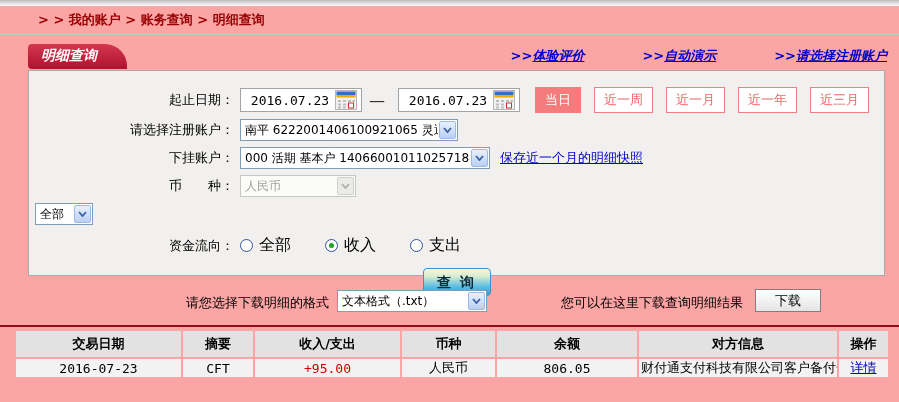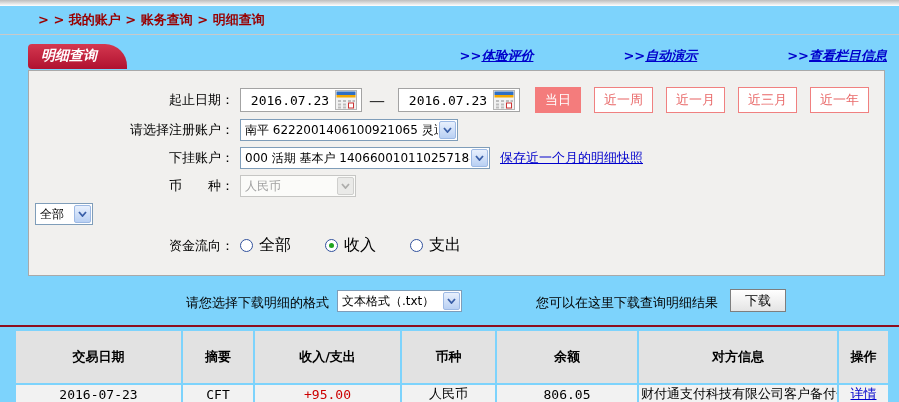--- a/index.html
+++ b/index.html
@@ -1,27 +1,27 @@
 <!DOCTYPE html>
 <html><head>
 <meta charset="utf-8">
 <style>
   * { margin:0; padding:0; box-sizing:border-box; }
   body { font-family:"DejaVu Sans","Liberation Sans",sans-serif; background:#fff; }
-  .app { width:899px; height:402px; overflow:hidden; background:#7dd3fc; position:relative; }
+  .app { width:899px; height:402px; overflow:hidden; background:#fca5a5; position:relative; }
 
   .top-shade { height:6px; background:linear-gradient(180deg,#bdbdbd,#ffffff); }
   .breadcrumb { color:#990000; font-weight:bold; font-size:13px; padding:5px 0 5px 38px; }
   .breadcrumb-rule { border-top:1px solid #c9c9c9; }
 
   .header-row { display:flex; align-items:flex-end; margin-top:9px; height:25px;font-style:italic; }
   .tab { margin-left:28px; background:linear-gradient(180deg,#d4384f,#b01130); color:#fff;
          font-weight:bold; font-size:14px; padding:3px 30px 4px 13px;
          border-radius:4px 22px 0 4px; position:relative; }
-  .header-links { margin-left:auto; display:flex; align-items:flex-start; gap:90px;
+  .header-links { margin-left:auto; display:flex; align-items:flex-start; gap:58px;
          padding:0 12px 4px 0; font-size:13px; font-weight:bold; }
   .hlink { color:#0000cc; text-decoration:none; cursor:pointer; white-space:nowrap; }
   .hlink .lk { text-decoration:underline; }
 
   .panel { margin:1px 14px 0 28px; height:206px; background:#f1f0ee;
            border:1px solid #a9a9a9; padding-top:16px; }
   .frow { display:flex; align-items:center; margin-bottom:6px; }
   .flabel { width:205px; text-align:right; font-size:13px; color:#000; flex-shrink:0; white-space:pre; }
 
   .datebox { width:122px; height:24px; background:#fff; border:1px solid #a3a3a3;
@@ -53,51 +53,51 @@
   .radio.checked::after { content:""; position:absolute; left:3px; top:3px; width:5px; height:5px;
            border-radius:50%; background:#1fa41f; }
 
   .query-btn { display:block; margin:12px auto 0; width:68px; height:28px;
            background:linear-gradient(180deg,#f6f8dd 0%,#d9ecd0 28%,#55bbe4 70%,#2f9fd2 100%);
            border:1px solid #4a8fc0; border-radius:4px; color:#0b2b3b; font-weight:bold;
            font-size:14px; text-align:center; line-height:25px; letter-spacing:2px; cursor:pointer;
            font-family:"DejaVu Sans","Liberation Sans",sans-serif; }
 
   .download-row { display:flex; align-items:flex-end; margin:13px 0 0 186px; font-size:13px; }
-  .dl-select { width:125px; margin-left:8px; }
+  .dl-select { width:150px; margin-left:8px; }
   .dl-hint { margin-left:74px; }
-  .dl-btn { width:56px; height:23px; margin-left:12px; background:linear-gradient(180deg,#ffffff,#e4e4e4);
+  .dl-btn { width:66px; height:23px; margin-left:12px; background:linear-gradient(180deg,#ffffff,#e4e4e4);
             border:1px solid #7e7e7e; font-size:13px; text-align:center; line-height:21px; cursor:pointer;
             font-family:"DejaVu Sans","Liberation Sans",sans-serif; }
 
   .red-rule { height:2px; background:#8e0e1e; margin-top:13px; }
 
   table.detail { margin:2px 13px 0 14px; border-spacing:2px; width:872px; table-layout:fixed; font-size:13px; }
-  table.detail th { background:#e2e2e2; font-weight:bold; height:19px; padding:17px 2px; font-size:13px; }
+  table.detail th { background:#e2e2e2; font-weight:bold; height:19px; padding:4px 2px; font-size:13px; }
   table.detail td { background:#f2f2f2; height:16px; text-align:center; padding:0 2px;
                     white-space:nowrap; overflow:hidden; }
   td.amount { color:#cc0000; }
   .num { font-family:"DejaVu Sans Mono",monospace; }
   .tlink { color:#0000cc; text-decoration:underline; cursor:pointer; }
 </style>
 </head>
 <body>
 
 <div class="app">
   <div class="top-shade"></div>
 
   <div class="breadcrumb">&gt; &gt; 我的账户 &gt; 账务查询 &gt; 明细查询</div>
   <div class="breadcrumb-rule"></div>
 
   <div class="header-row">
     <div class="tab">明细查询</div>
     <div class="header-links">
       <a class="hlink"><span>&gt;&gt;</span><span class="lk">体验评价</span></a>
       <a class="hlink"><span>&gt;&gt;</span><span class="lk">自动演示</span></a>
-      <a class="hlink"><span>&gt;&gt;</span><span class="lk">查看栏目信息</span></a>
+      <a class="hlink"><span>&gt;&gt;</span><span class="lk">请选择注册账户</span></a>
     </div>
   </div>
 
   <div class="panel">
 
     <div class="frow">
       <div class="flabel">起止日期：</div>
       <div class="datebox">
         <span class="dval">2016.07.23</span>
         <svg class="cal" width="22" height="20" viewBox="0 0 22 20">
@@ -133,22 +133,22 @@
               <rect x="8" y="13.5" width="3" height="2"></rect>
             <rect x="3" y="16.5" width="3" height="2"></rect>
               <rect x="8" y="16.5" width="3" height="2"></rect>
           </g>
           <rect x="13.5" y="13" width="5" height="5" fill="#fff" stroke="#cc3333"></rect>
         </svg>
       </div>
       <button class="qbtn active">当日</button>
       <button class="qbtn">近一周</button>
       <button class="qbtn">近一月</button>
+      <button class="qbtn">近一年</button>
       <button class="qbtn">近三月</button>
-      <button class="qbtn">近一年</button>
     </div>
 
     <div class="frow">
       <div class="flabel">请选择注册账户：</div>
       <div class="xselect" style="width:218px">
         <span class="val">南平 6222001406100921065 灵通卡</span>
         <span class="xarrow">
           <svg width="9" height="6" viewBox="0 0 9 6">
               <path d="M1 1 L4.5 5 L8 1" fill="none" stroke="#3a5fa8" stroke-width="1.8"></path>
             </svg>
@@ -203,20 +203,21 @@
           <span class="radio checked"></span>
           <span>收入</span>
         </span>
         <span class="ropt">
           <span class="radio"></span>
           <span>支出</span>
         </span>
       </div>
     </div>
 
+    <button class="query-btn">查 询</button>
   </div>
 
   <div class="download-row">
     <span>请您选择下载明细的格式</span>
     <div class="xselect dl-select">
       <span class="val">文本格式（.txt）</span>
       <span class="xarrow">
         <svg width="9" height="6" viewBox="0 0 9 6">
             <path d="M1 1 L4.5 5 L8 1" fill="none" stroke="#3a5fa8" stroke-width="1.8"></path>
           </svg>

